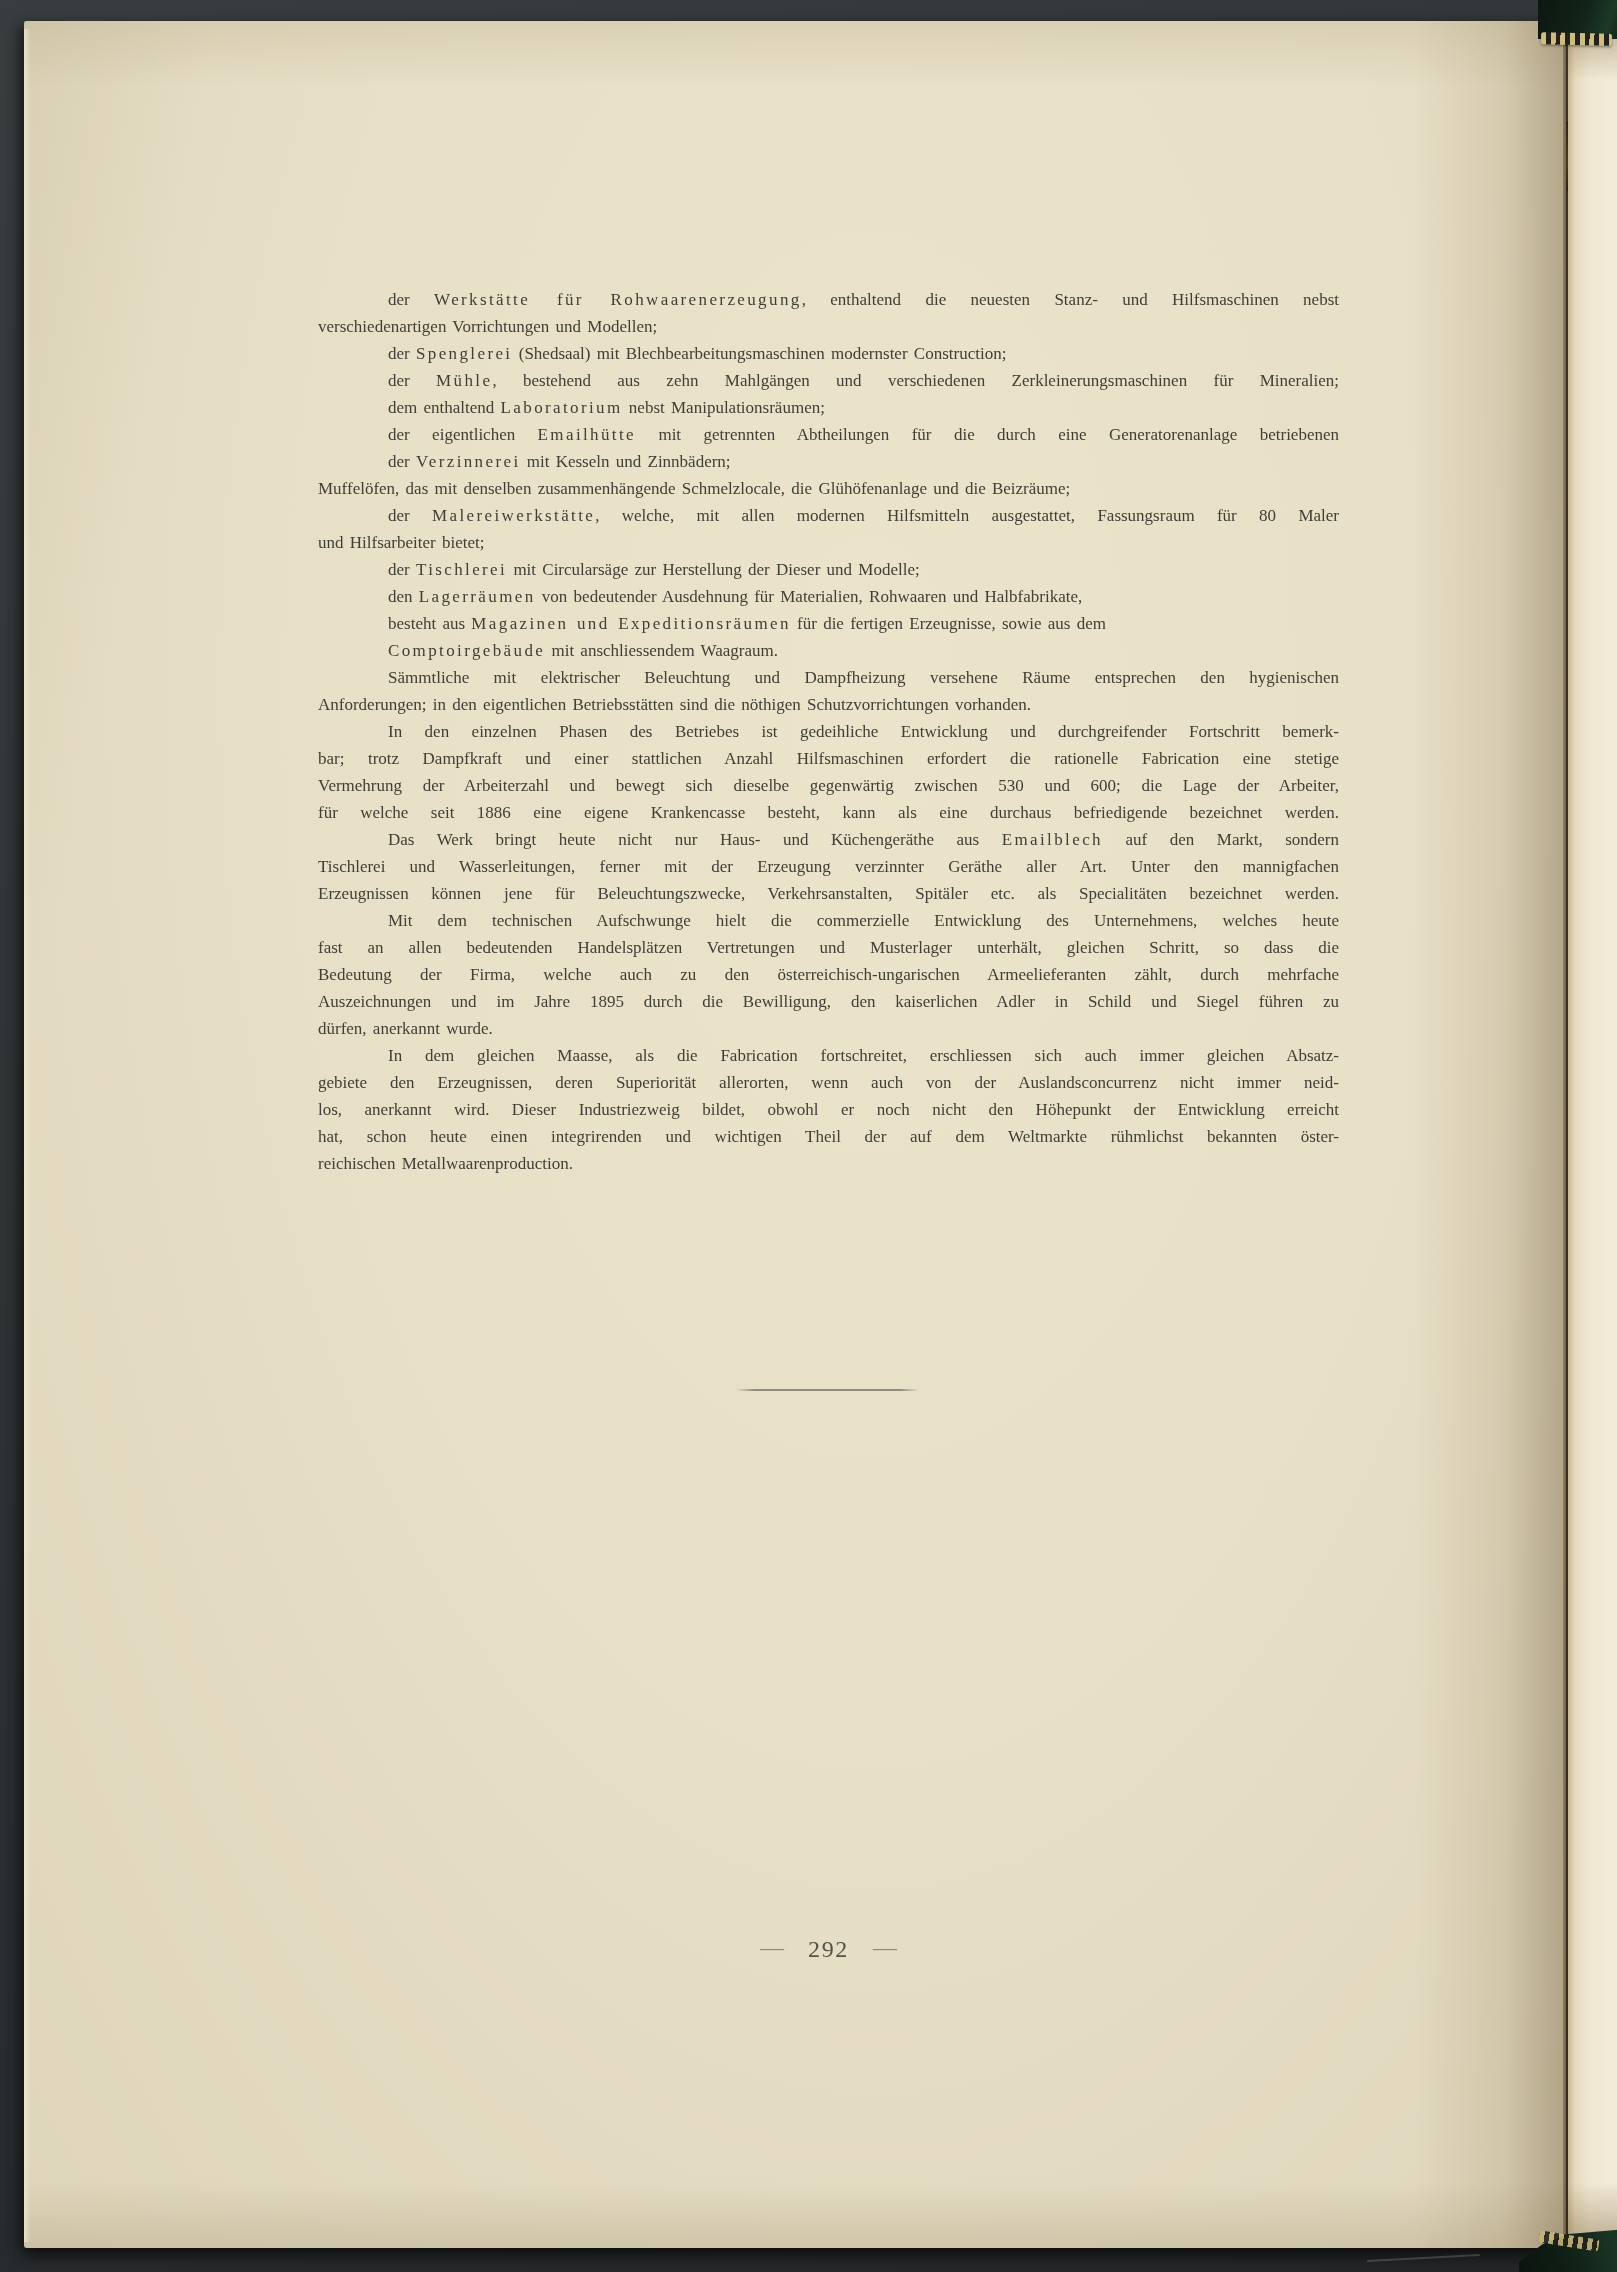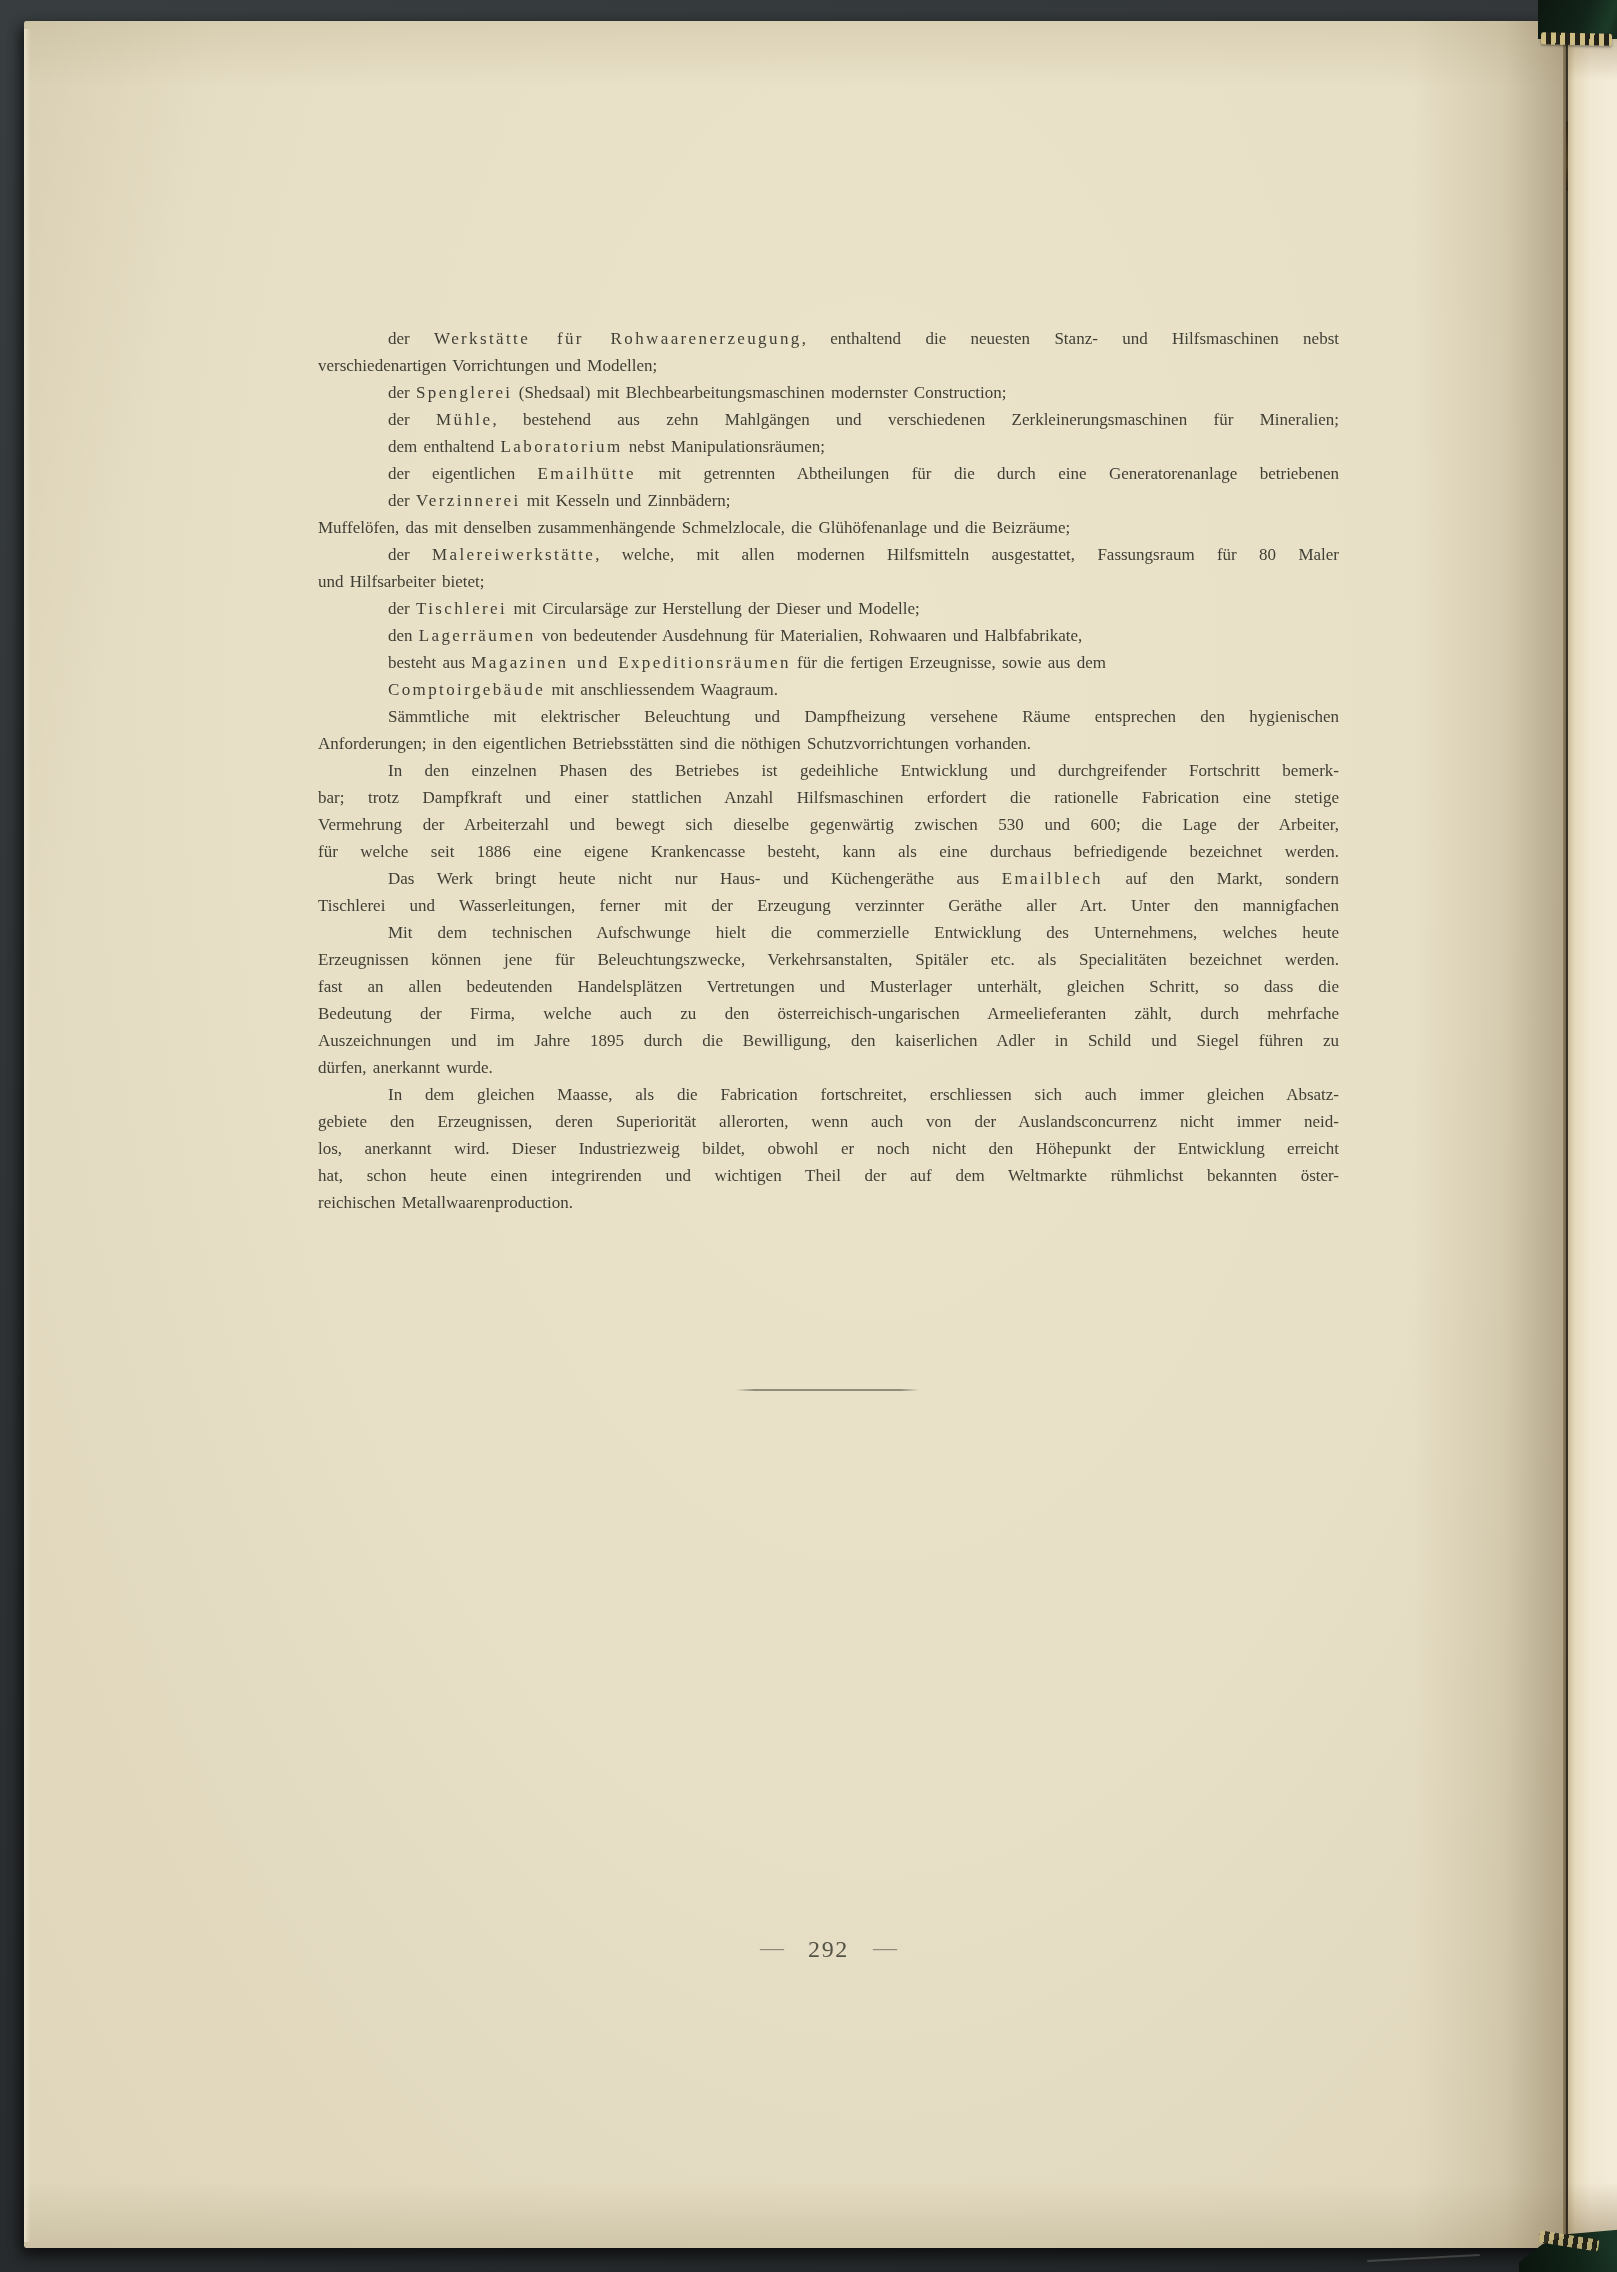--- a/index.html
+++ b/index.html
@@ -31,21 +31,20 @@
     background: linear-gradient(to right, #f0e9d5, rgba(240,233,213,0));
     opacity: .75;
   }
 
   
   .textblock {
     position: absolute;
     left: 294px; top: 265px;
     width: 1021px;
     color: #403f35;
-    margin-top: 39px;
   }
   .line {
     font-size: 17px;
     line-height: 27px;
     height: 27px;
     overflow: hidden;
     text-align: justify;
     text-align-last: left;
     word-spacing: 2px;
     white-space: normal;
@@ -144,22 +143,22 @@
         <div class="line indent"><span>besteht aus </span><span class="sperr">Magazinen und Expeditionsräumen</span><span> für die fertigen Erzeugnisse, sowie aus dem</span></div>
         <div class="line indent"><span></span><span class="sperr">Comptoirgebäude</span><span> mit anschliessendem Waagraum.</span></div>
         <div class="line indent full"><span>Sämmtliche mit elektrischer Beleuchtung und Dampfheizung versehene Räume entsprechen den hygienischen</span></div>
         <div class="line"><span>Anforderungen; in den eigentlichen Betriebsstätten sind die nöthigen Schutzvorrichtungen vorhanden.</span></div>
         <div class="line indent full"><span>In den einzelnen Phasen des Betriebes ist gedeihliche Entwicklung und durchgreifender Fortschritt bemerk-</span></div>
         <div class="line full"><span>bar; trotz Dampfkraft und einer stattlichen Anzahl Hilfsmaschinen erfordert die rationelle Fabrication eine stetige</span></div>
         <div class="line full"><span>Vermehrung der Arbeiterzahl und bewegt sich dieselbe gegenwärtig zwischen 530 und 600; die Lage der Arbeiter,</span></div>
         <div class="line full"><span>für welche seit 1886 eine eigene Krankencasse besteht, kann als eine durchaus befriedigende bezeichnet werden.</span></div>
         <div class="line indent full"><span>Das Werk bringt heute nicht nur Haus- und Küchengeräthe aus </span><span class="sperr">Emailblech</span><span> auf den Markt, sondern</span></div>
         <div class="line full"><span>Tischlerei und Wasserleitungen, ferner mit der Erzeugung verzinnter Geräthe aller Art.  Unter den mannigfachen</span></div>
+        <div class="line full"><span>Erzeugnissen können jene für Beleuchtungszwecke, Verkehrsanstalten, Spitäler etc. als Specialitäten bezeichnet werden.</span></div>
         <div class="line indent full"><span>Mit dem technischen Aufschwunge hielt die commerzielle Entwicklung des Unternehmens, welches heute</span></div>
-        <div class="line full"><span>Erzeugnissen können jene für Beleuchtungszwecke, Verkehrsanstalten, Spitäler etc. als Specialitäten bezeichnet werden.</span></div>
         <div class="line full"><span>fast an allen bedeutenden Handelsplätzen Vertretungen und Musterlager unterhält, gleichen Schritt, so dass die</span></div>
         <div class="line full"><span>Bedeutung der Firma, welche auch zu den österreichisch-ungarischen Armeelieferanten zählt, durch mehrfache</span></div>
         <div class="line full"><span>Auszeichnungen und im Jahre 1895 durch die Bewilligung, den kaiserlichen Adler in Schild und Siegel führen zu</span></div>
         <div class="line"><span>dürfen, anerkannt wurde.</span></div>
         <div class="line indent full"><span>In dem gleichen Maasse, als die Fabrication fortschreitet, erschliessen sich auch immer gleichen Absatz-</span></div>
         <div class="line full"><span>gebiete den Erzeugnissen, deren Superiorität allerorten, wenn auch von der Auslandsconcurrenz nicht immer neid-</span></div>
         <div class="line full"><span>los, anerkannt wird.  Dieser Industriezweig bildet, obwohl er noch nicht den Höhepunkt der Entwicklung erreicht</span></div>
         <div class="line full"><span>hat, schon heute einen integrirenden und wichtigen Theil der auf dem Weltmarkte rühmlichst bekannten öster-</span></div>
         <div class="line"><span>reichischen Metallwaarenproduction.</span></div>
       </div>

